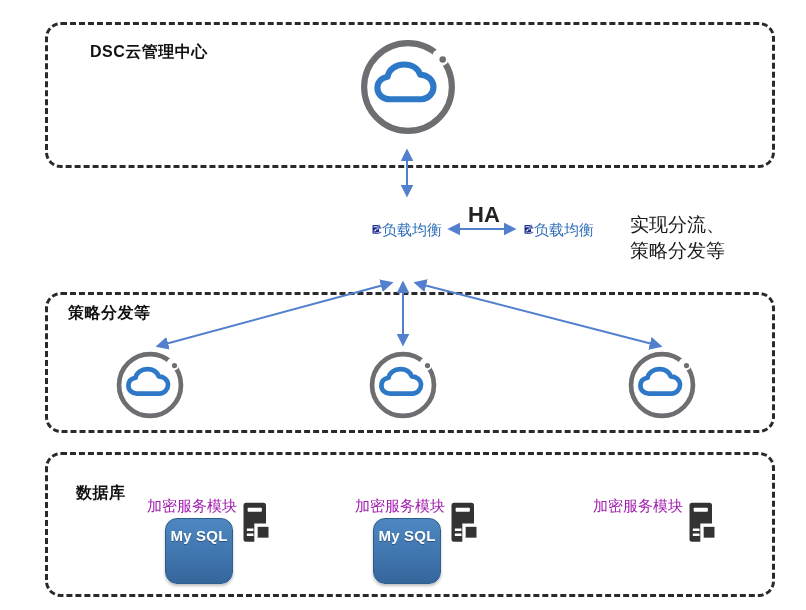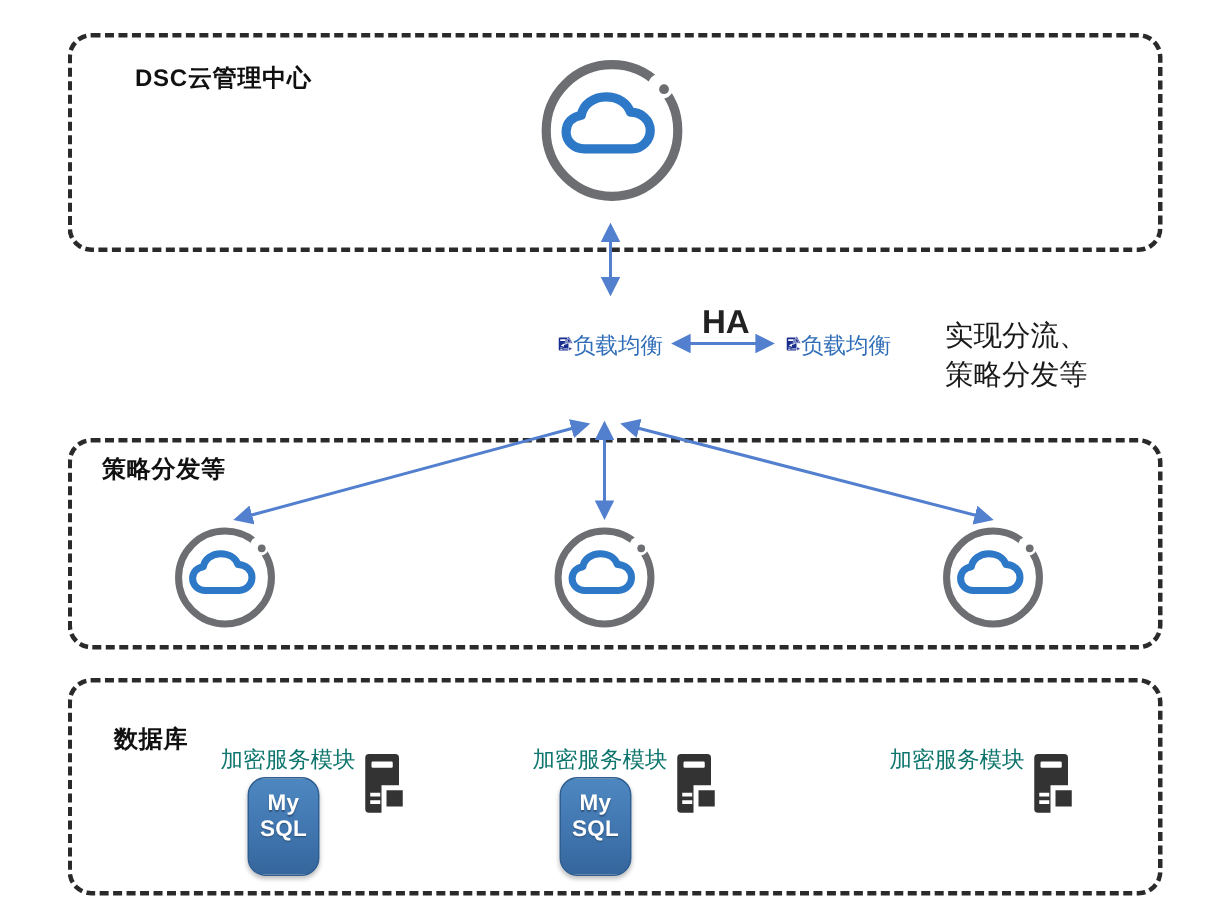--- a/index.html
+++ b/index.html
@@ -15,23 +15,23 @@
     position:absolute;z-index:3;font-weight:bold;font-size:16px;color:#111;
     letter-spacing:0.5px;white-space:nowrap;
   }
   .arrows{position:absolute;left:0;top:0;z-index:2;}
   .node{position:absolute;z-index:3;}
   .lb{position:absolute;z-index:3;width:70px;display:flex;align-items:center;}
   .lb-label{font-size:15px;color:#2f6db8;margin-top:2px;white-space:nowrap;}
   .ha{position:absolute;z-index:3;font-size:22px;color:#222;white-space:nowrap;font-weight:bold;}
   .side-note{position:absolute;z-index:3;font-size:19px;line-height:26px;color:#1a1a1a;white-space:nowrap;}
   .db-group{position:absolute;z-index:3;width:140px;height:95px;top:497px;}
-  .db-module-label{position:absolute;left:0;top:0;font-size:15px;color:#0f766e;white-space:nowrap;}
+  .db-module-label{position:absolute;left:0;top:0;font-size:15px;color:#a21caf;white-space:nowrap;}
   .db-box{
-    position:absolute;left:18px;top:21px;width:48px;height:66px;box-sizing:border-box;
+    position:absolute;left:18px;top:21px;width:68px;height:66px;box-sizing:border-box;
     border-radius:12px;border:1px solid #2e5d8f;
     background:linear-gradient(180deg,#4e87c0 0%,#4379b3 45%,#35669c 100%);
     box-shadow:0 2px 3px rgba(0,0,0,0.25);
     color:#fff;font-weight:bold;font-size:15px;text-align:center;padding-top:8px;
     text-shadow:0 1px 1px rgba(0,0,0,0.35);letter-spacing:0.2px;
   }
   .server{position:absolute;left:94px;top:4px;}
 </style>
 </head>
 <body>

